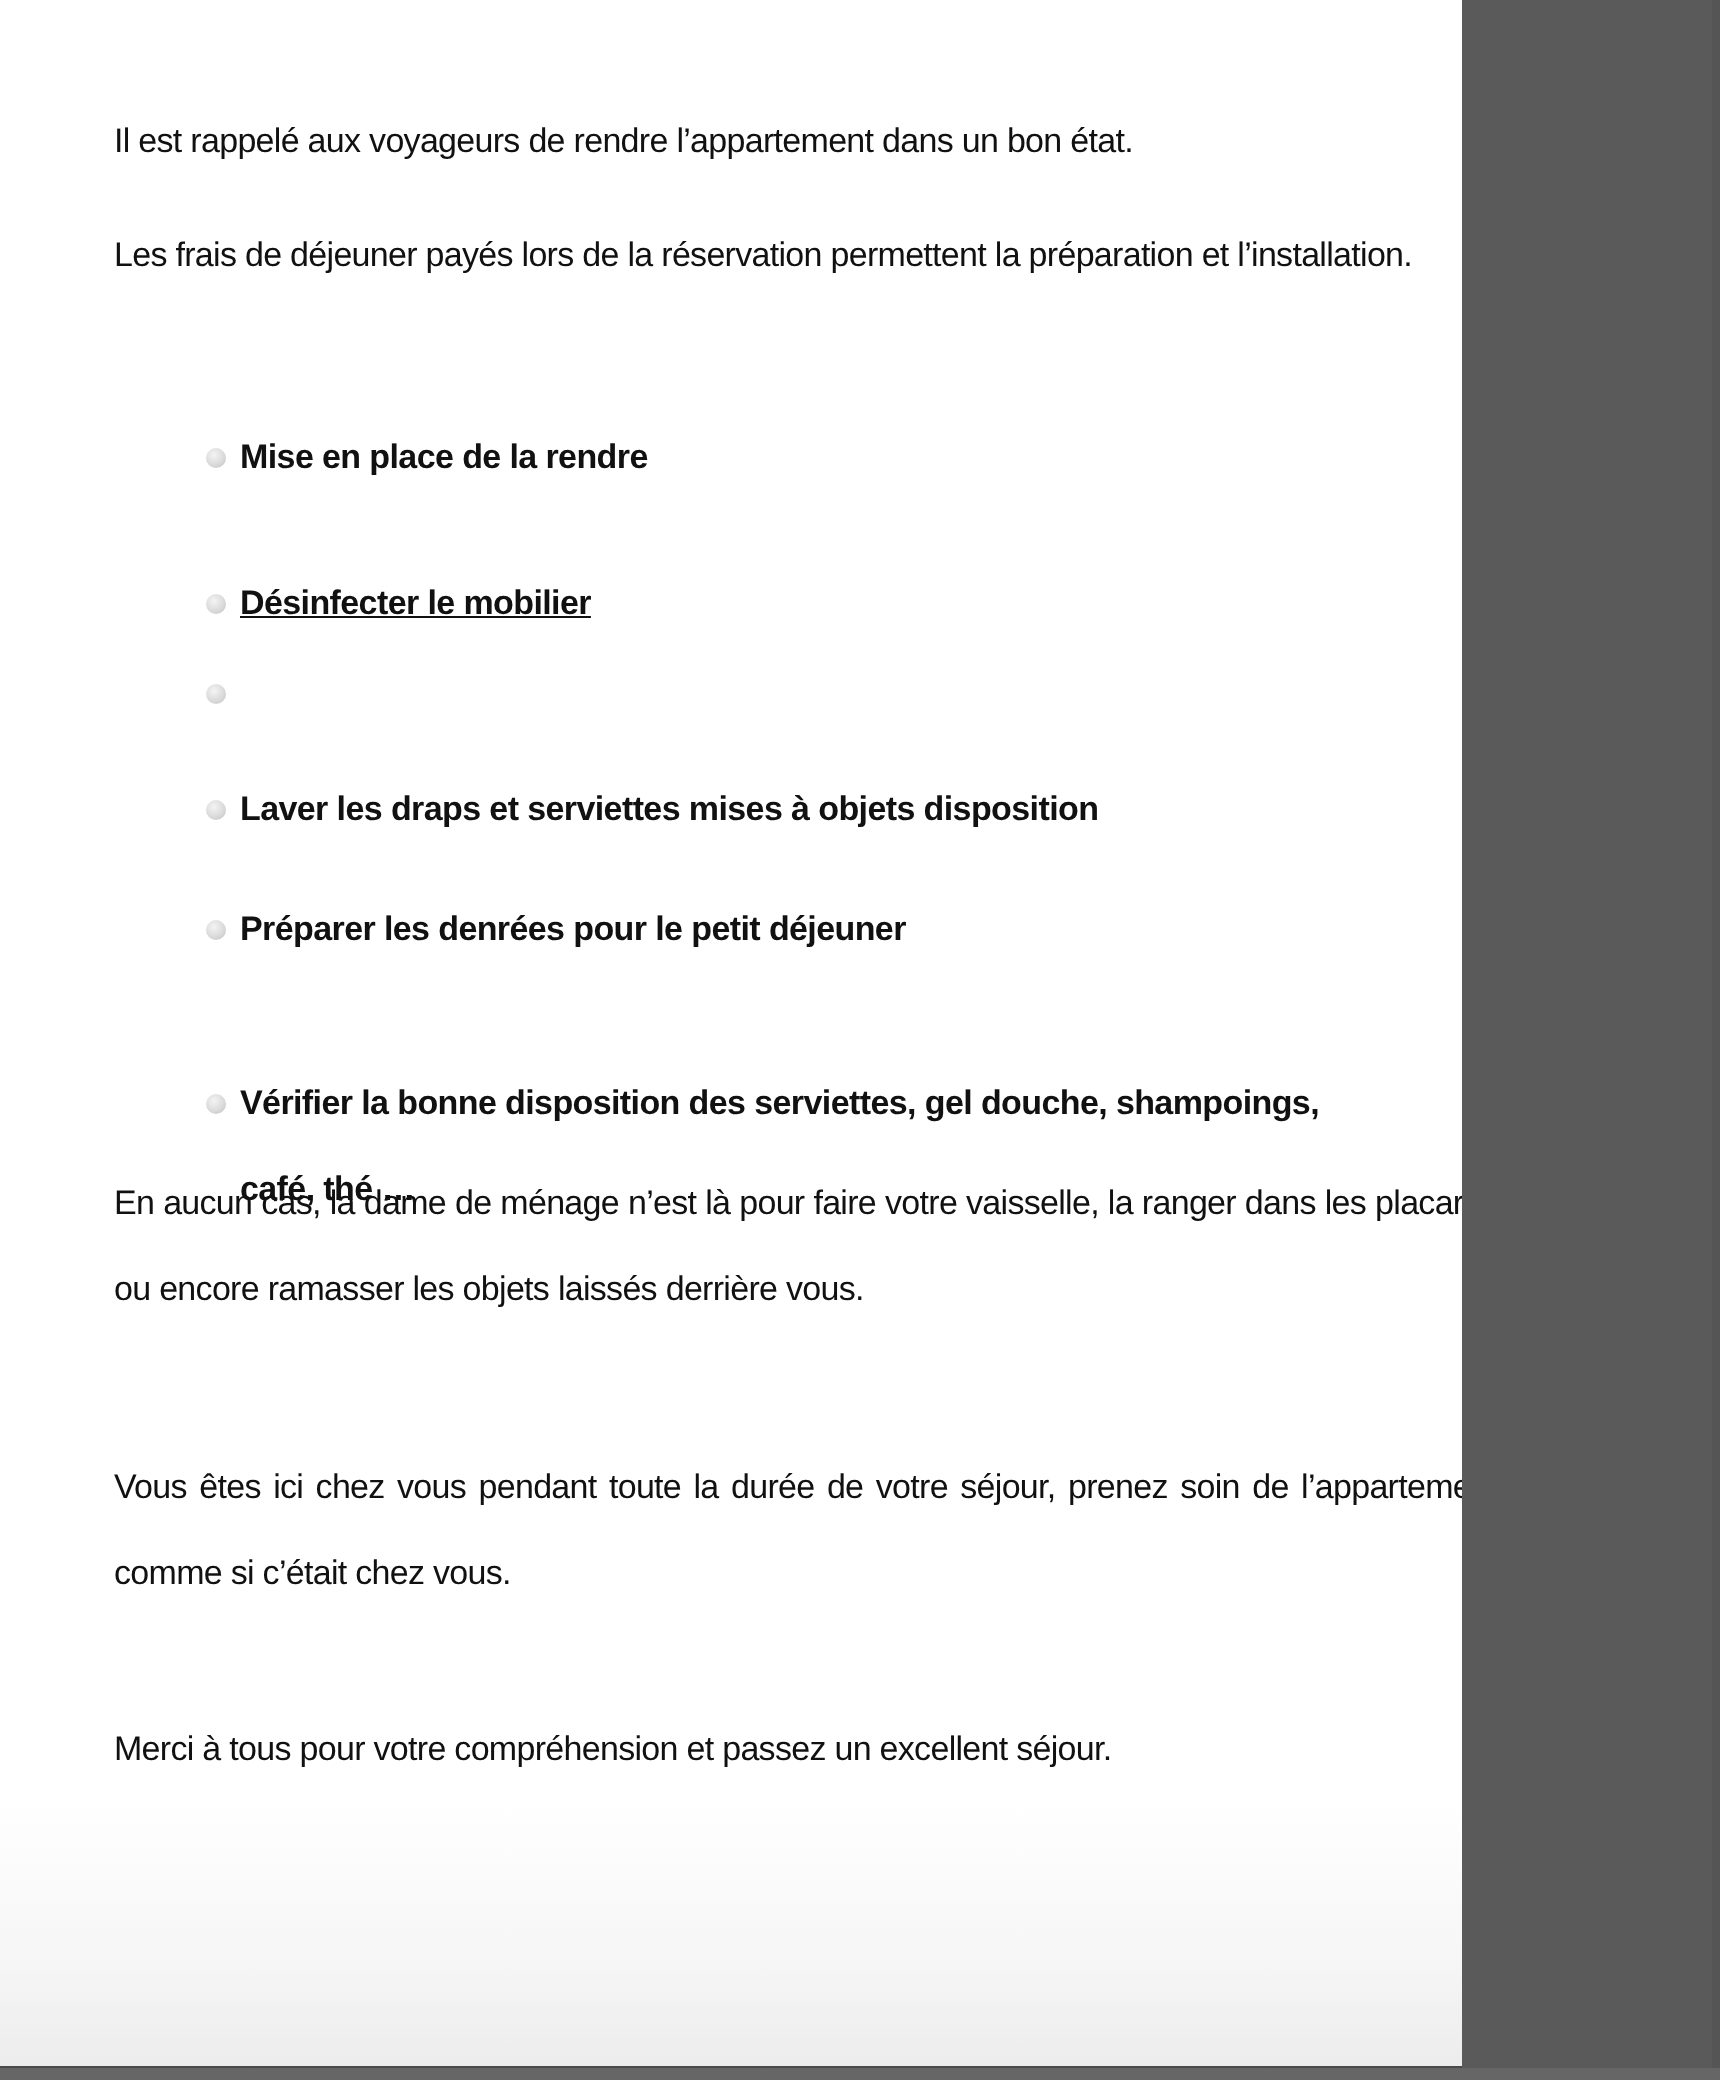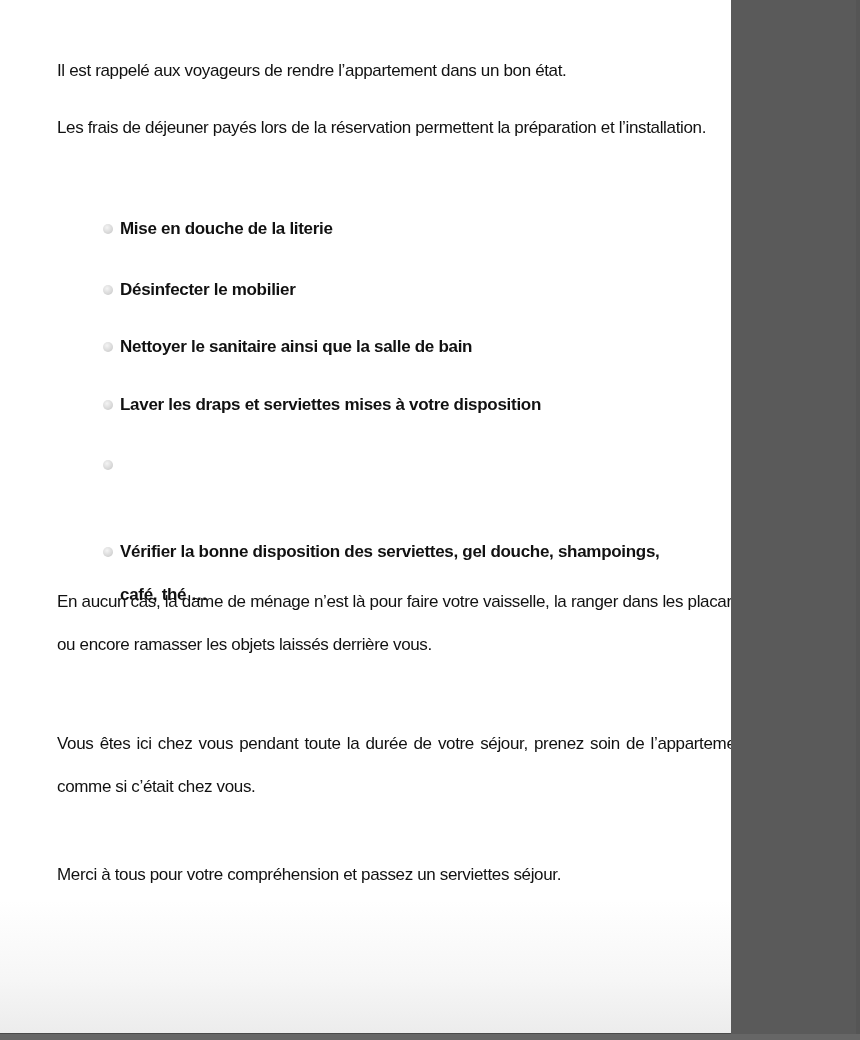--- a/index.html
+++ b/index.html
@@ -98,48 +98,48 @@
 <div class="page">
   <div class="content">
 
     <p class="para nojust" style="top:49px;">Il est rappelé aux voyageurs de rendre l’appartement dans un bon état.</p>
 
     <p class="para" style="top:106px;">Les frais de déjeuner payés lors de la réservation permettent la préparation et l’installation.</p>
 
     <ul class="bullet-list">
       <li class="bullet-item" style="top:207px;">
         <span class="bullet-dot"></span>
-        <span>Mise en douche de la literie</span>
+        <span>Mise en place de la rendre</span>
       </li>
-      <li class="bullet-item" style="top:268px;">
+      <li class="bullet-item" style="top:280px;text-decoration:underline;">
         <span class="bullet-dot"></span>
         <span>Désinfecter le mobilier</span>
       </li>
       <li class="bullet-item" style="top:325px;">
         <span class="bullet-dot"></span>
-        <span>Nettoyer le sanitaire ainsi que la salle de bain</span>
       </li>
       <li class="bullet-item" style="top:383px;">
         <span class="bullet-dot"></span>
-        <span>Laver les draps et serviettes mises à votre disposition</span>
+        <span>Laver les draps et serviettes mises à objets disposition</span>
       </li>
       <li class="bullet-item" style="top:443px;">
         <span class="bullet-dot"></span>
+        <span>Préparer les denrées pour le petit déjeuner</span>
       </li>
       <li class="bullet-item" style="top:530px; width:570px;">
         <span class="bullet-dot"></span>
         <span>Vérifier la bonne disposition des serviettes, gel douche, shampoings, café, thé …</span>
       </li>
     </ul>
 
     <p class="para" style="top:580px;">En aucun cas, la dame de ménage n’est là pour faire votre vaisselle, la ranger dans les placards ou encore ramasser les objets laissés derrière vous.</p>
 
     <p class="para" style="top:722px;">Vous êtes ici chez vous pendant toute la durée de votre séjour, prenez soin de l’appartement comme si c’était chez vous.</p>
 
-    <p class="para nojust" style="top:853px;">Merci à tous pour votre compréhension et passez un serviettes séjour.</p>
+    <p class="para nojust" style="top:853px;">Merci à tous pour votre compréhension et passez un excellent séjour.</p>
 
   </div>
 
   <svg class="trash-icon" viewBox="0 0 104 131" xmlns="http://www.w3.org/2000/svg">
 
     <circle cx="73" cy="18" r="12" fill="#000"></circle>
 
     <polygon points="17,29 60,33 62,40 17,33" fill="#000"></polygon>
 
     <polygon points="58,31 82,31 92,58 94,66 88,130 80,130 74,98 66,130 55,130 60,95 58,65 55,40" fill="#000"></polygon>

